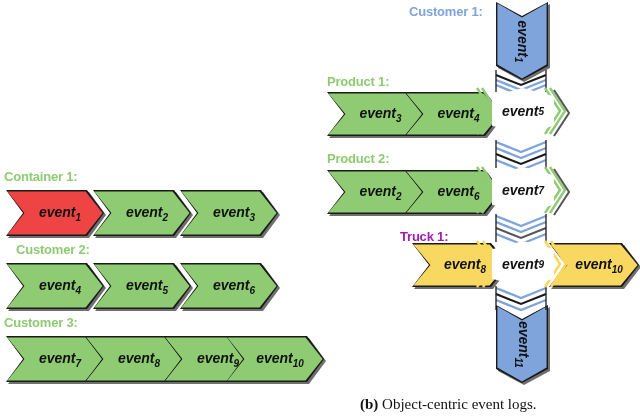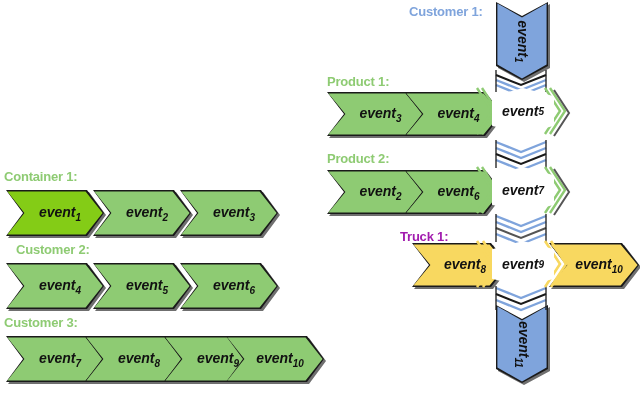--- a/index.html
+++ b/index.html
@@ -115,21 +115,21 @@
 
 <div class="fig">
 
   <div>
 
     <div class="obj-label lbl-green" style="left:4px;top:170px;">Container 1:</div>
 
     <div class="chev-wrap" style="left:6px;top:190px;width:98px;height:46px;">
       <div class="chev-shadow" style="width:98px;height:46px;"></div>
       <div class="chev-outline" style="width:98px;height:46px;"></div>
-      <div class="chev chev-fill" style="width:95.2px;height:43.2px;background:#84cc16;">
+      <div class="chev chev-fill" style="width:95.2px;height:43.2px;background:#ef4444;">
         <span class="lab"><span>event</span><sub>1</sub></span>
       </div>
     </div>
 
     <div class="chev-wrap" style="left:93px;top:190px;width:98px;height:46px;">
       <div class="chev-shadow" style="width:98px;height:46px;"></div>
       <div class="chev-outline" style="width:98px;height:46px;"></div>
       <div class="chev chev-fill" style="width:95.2px;height:43.2px;background:#8ECB73;">
         <span class="lab"><span>event</span><sub>2</sub></span>
       </div>
@@ -362,14 +362,18 @@
       <div class="vchev" style="left:2px;top:2px;width:52px;height:78px;background:#6f6f6f;"></div>
       <div class="vchev" style="left:0;top:0;width:52px;height:78px;background:#1a1a1a;"></div>
       <div class="vchev" style="left:1.4px;top:1.4px;width:49.2px;height:75.2px;background:#7FA4DC;"></div>
       <div class="vchev-lab">
         <span><span>event</span><sub>11</sub></span>
       </div>
     </div>
   </div>
 
 
+  <div class="caption" style="left:360px;top:396px;">
+    <b>(b)</b>
+    <span>Object-centric event logs.</span>
+  </div>
 
 </div>
 
 </body></html>

